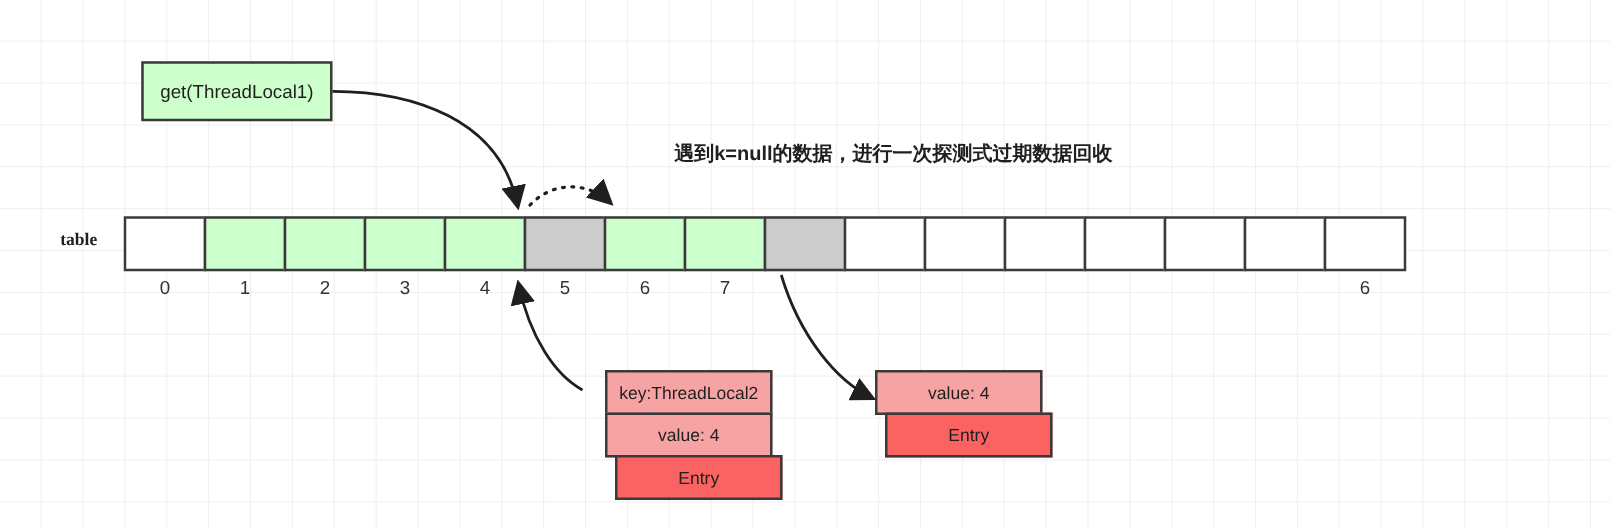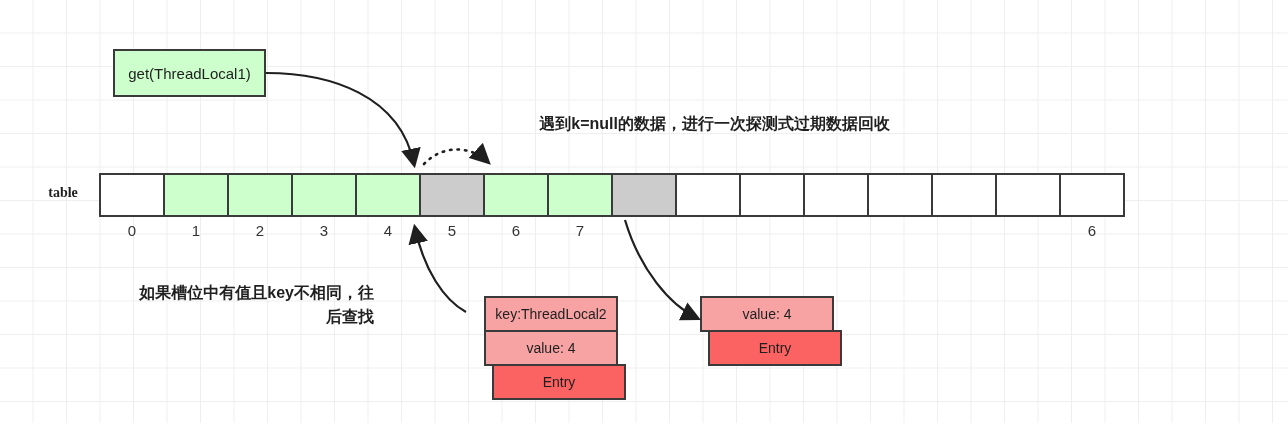--- a/index.html
+++ b/index.html
@@ -90,23 +90,20 @@
 <div id="canvas">
 
   <div class="abs callbox">
     <span>get(ThreadLocal1)</span>
   </div>
 
   <div class="abs anno anno-top">
     <span>遇到k=null的数据，进行一次探测式过期数据回收</span>
   </div>
 
-  <div class="abs anno anno-left">
-    <span>如果槽位中有值且key不相同，</span><span>往后查找</span>
-  </div>
 
   <div class="abs tablelabel">
     <span>table</span>
   </div>
 
   <div class="abs tablerow" id="tablerow">
       <div class="cell white"></div>
       <div class="cell green"></div>
       <div class="cell green"></div>
       <div class="cell green"></div>

